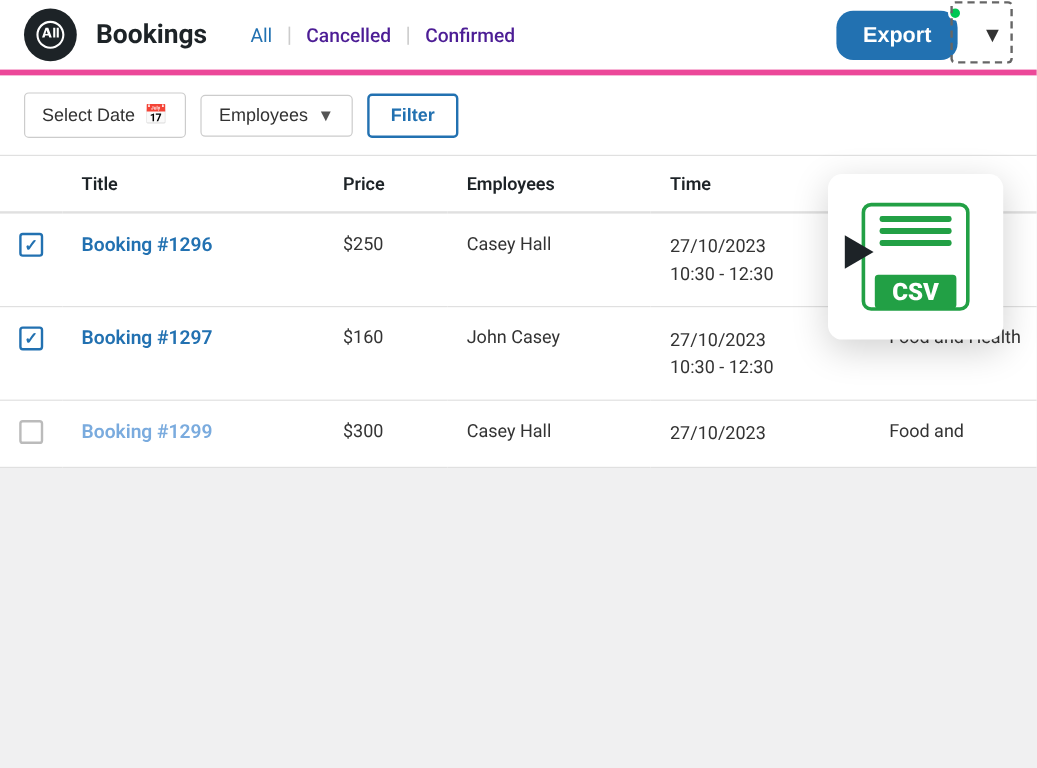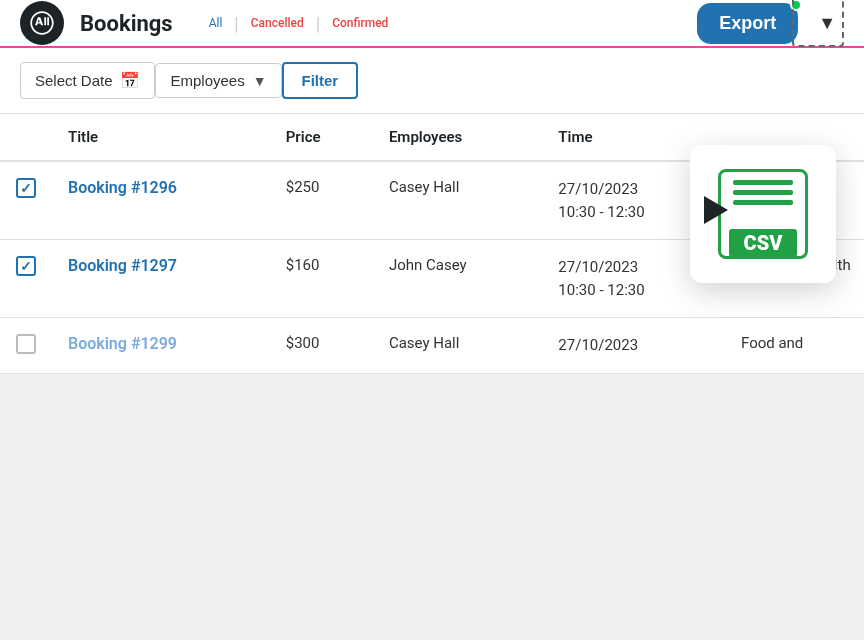--- a/index.html
+++ b/index.html
@@ -10,22 +10,22 @@
       min-height: 640px;
       overflow: hidden;
     }
 
     
     .header {
       background: #fff;
       display: flex;
       align-items: center;
       padding: 0 20px;
-      height: 48px;
-      border-bottom: 2px solid #ec4899;
+      height: 63px;
+      border-bottom: 5px solid #ec4899;
       gap: 16px;
     }
     .wp-logo {
       width: 44px;
       height: 44px;
       background: #1d2327;
       border-radius: 50%;
       display: flex;
       align-items: center;
       justify-content: center;
@@ -41,27 +41,27 @@
       font-weight: 700;
       color: #1d2327;
       margin-right: 8px;
     }
     .nav-links {
       display: flex;
       align-items: center;
       gap: 0;
     }
     .nav-link {
-      font-size: 12px;
+      font-size: 16px;
       color: #2271b1;
       text-decoration: none;
       padding: 0 12px;
     }
     .nav-link.active {
-      color: #ef4444;
+      color: #4c1d95;
       font-weight: 500;
     }
     .nav-separator {
       color: #ccc;
       font-size: 18px;
     }
     .export-area {
       margin-left: auto;
       display: flex;
       align-items: center;
@@ -104,20 +104,21 @@
       border: 2px dashed #666;
       border-radius: 4px;
     }
 
     
     .toolbar {
       background: #fff;
       display: flex;
       align-items: center;
       padding: 14px 20px;
+      gap: 12px;
       border-bottom: 1px solid #e0e0e0;
     }
     .select-date-btn {
       display: flex;
       align-items: center;
       gap: 8px;
       border: 1px solid #ccc;
       border-radius: 4px;
       padding: 8px 14px;
       background: white;

